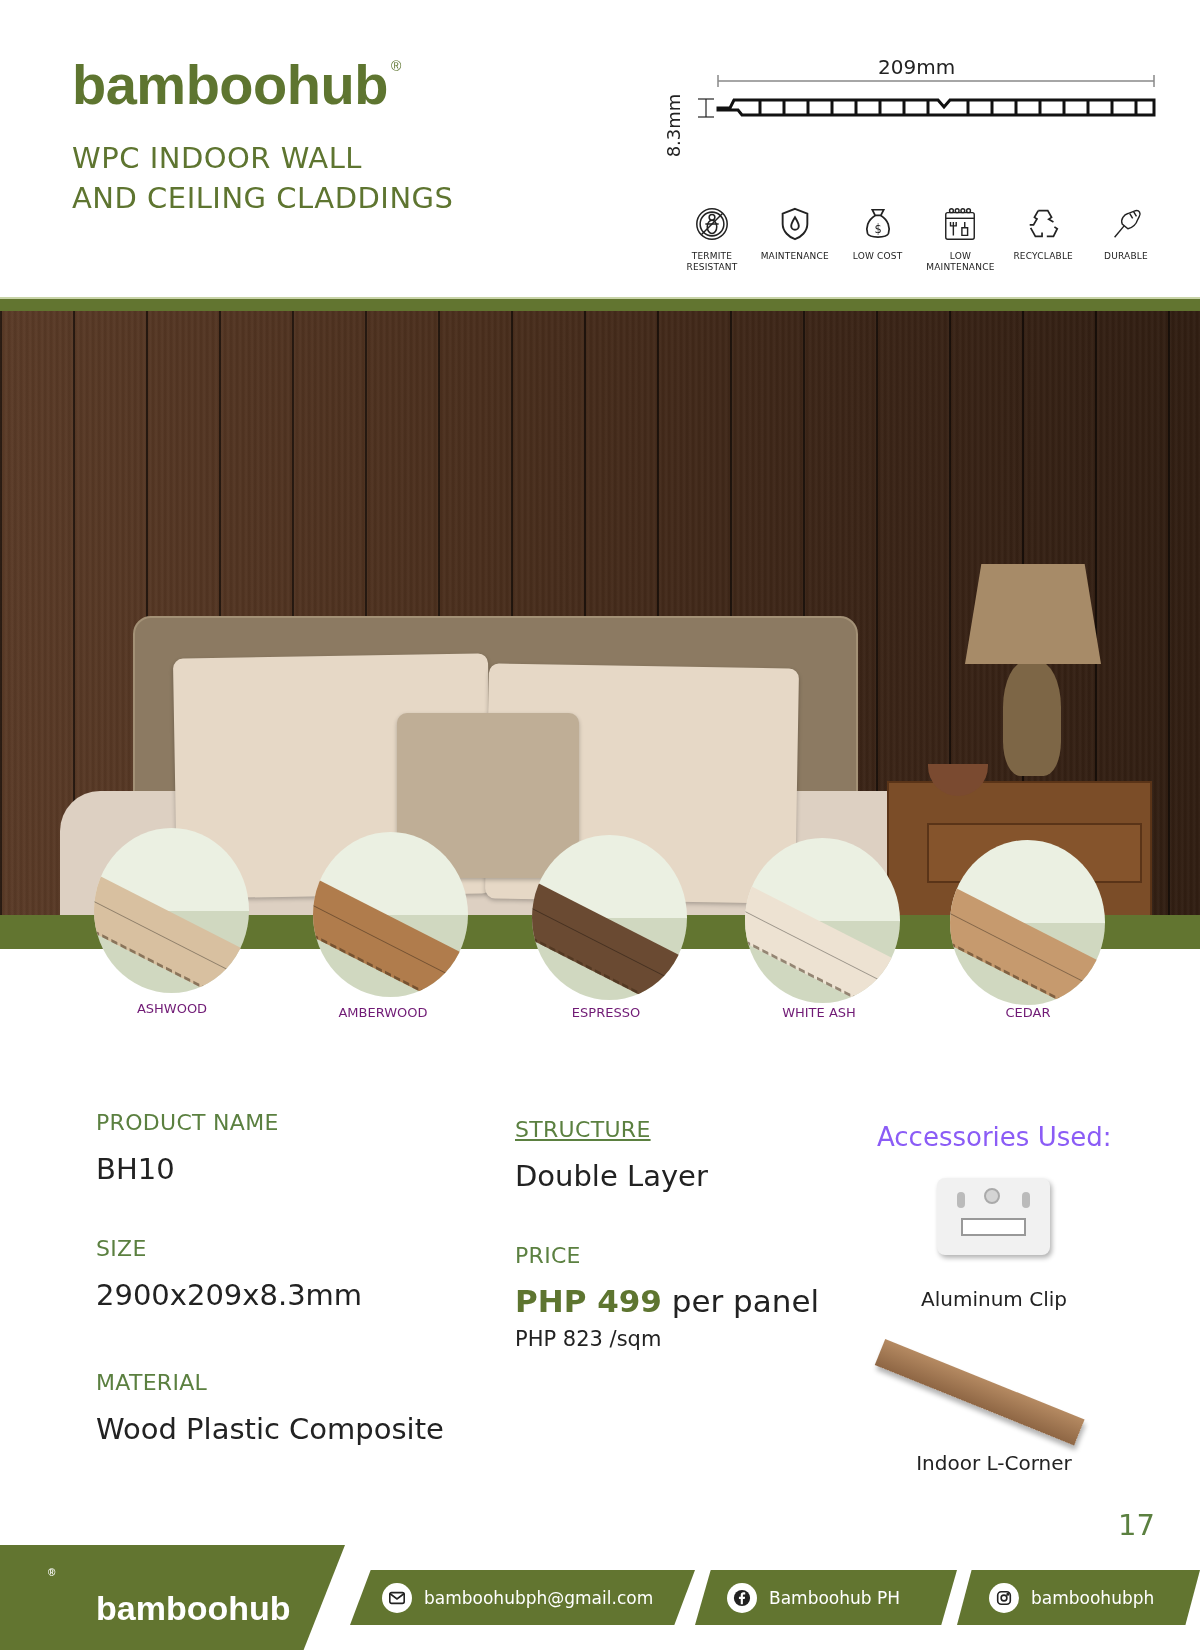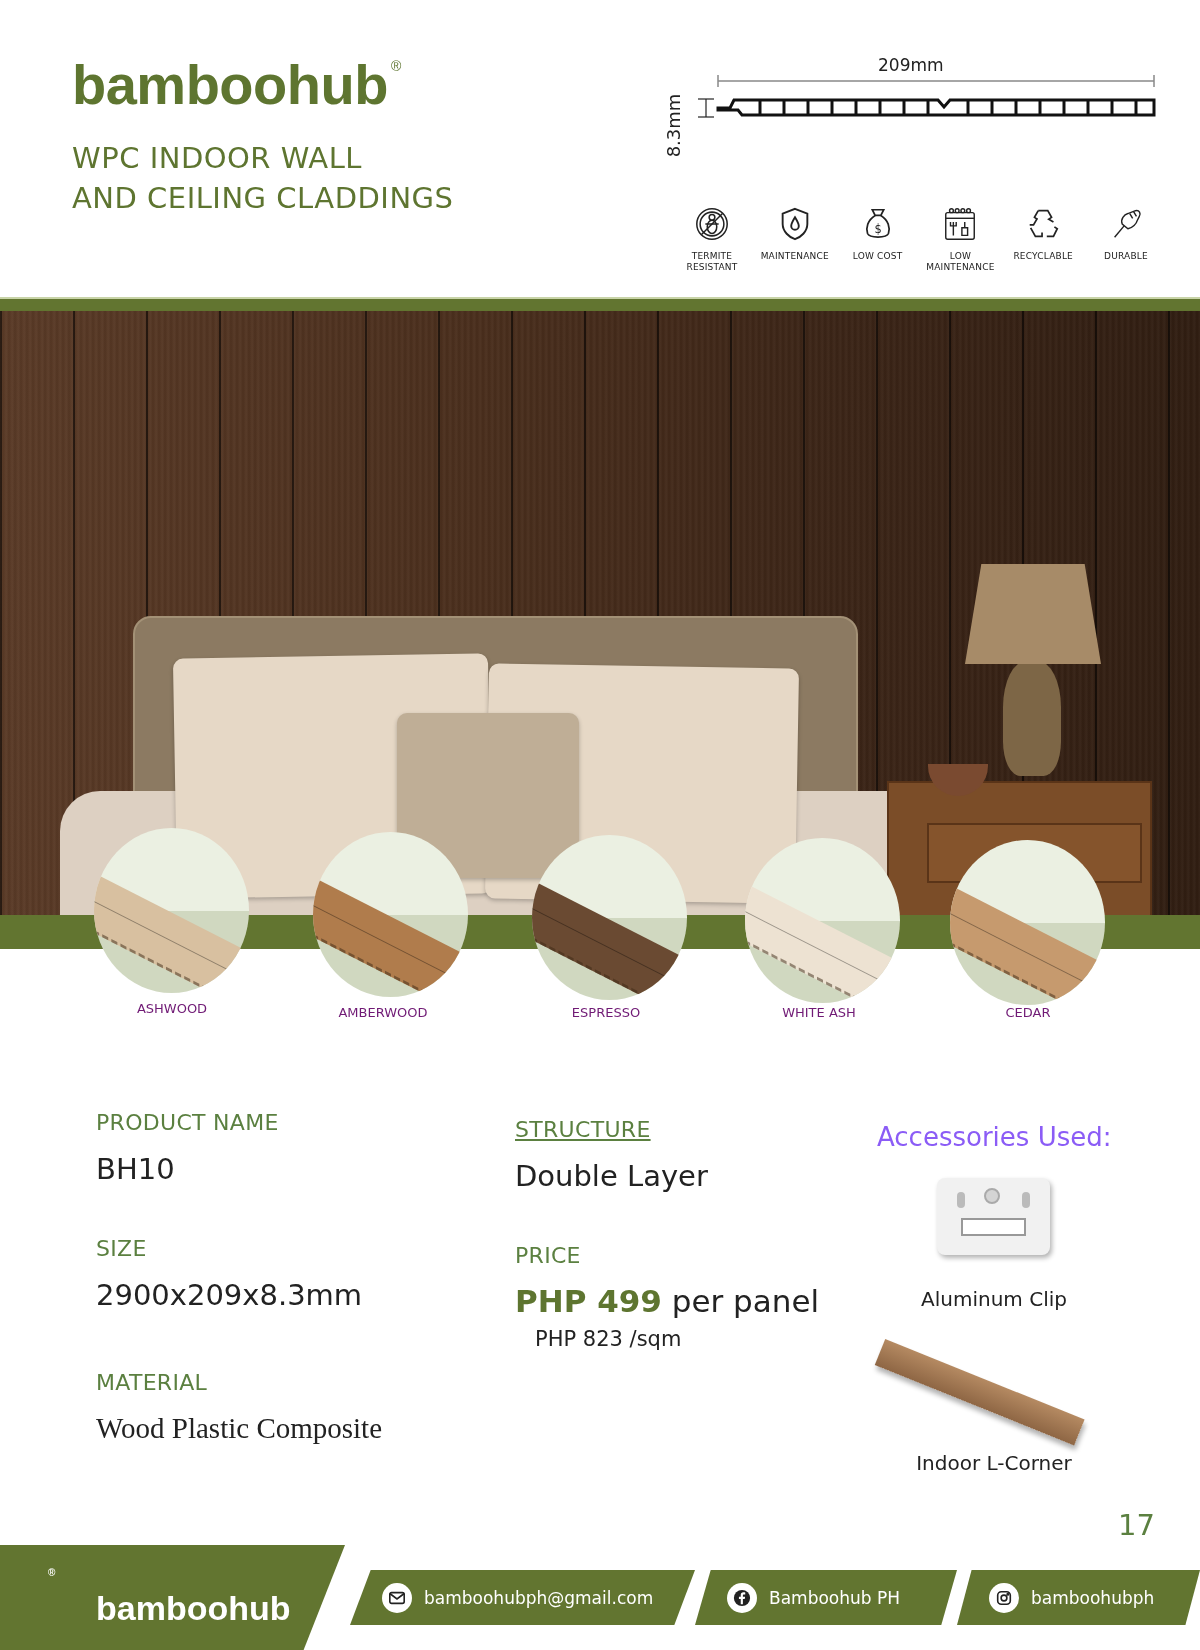--- a/index.html
+++ b/index.html
@@ -15,21 +15,21 @@
     .brand sup { font-size: 14px; font-weight: 400; vertical-align: top; position: relative; top: 6px; margin-left: 3px; }
     .subtitle {
       position: absolute; left: 72px; top: 138px;
       font-family: "DejaVu Sans", sans-serif; font-size: 29px; line-height: 40px;
       color: #5e7530; letter-spacing: 0.5px; font-weight: 400;
     }
     .subtitle div { white-space: nowrap; }
 
     
     .profile { position: absolute; left: 668px; top: 55px; width: 490px; height: 100px; }
-    .profile .dim-w { position: absolute; left: 210px; top: 0px; font-size: 17px; color: #222; }
+    .profile .dim-w { position: absolute; left: 210px; top: 0px; font-size: 20px; color: #222; }
     .profile .dim-h {
       position: absolute; left: -26px; top: 60px; font-size: 18px; color: #222;
       transform: rotate(-90deg); transform-origin: center;
     }
 
     
     .features { position: absolute; left: 672px; top: 205px; width: 494px; display: flex; justify-content: space-between; }
     .feature { display: flex; flex-direction: column; align-items: center; width: 80px; }
     .feature svg { width: 38px; height: 38px; }
     .feature .flabel { margin-top: 8px; font-size: 9px; line-height: 11px; text-align: center; color: #222; letter-spacing: 0.2px; }
@@ -68,21 +68,21 @@
       border-bottom: 3px dashed rgba(60,40,20,0.5);
     }
     .swatch .plank::after { content: ""; position: absolute; left: 0; top: 28px; width: 100%; height: 1px; background: rgba(0,0,0,0.35); }
     .swatch-label { position: absolute; font-size: 13px; color: #701a75; text-align: center; width: 200px; }
 
     
     .spec-head { position: absolute; font-size: 22px; color: #5b8040; letter-spacing: 0.3px; }
     .spec-val { position: absolute; font-size: 29px; color: #222; }
     .price-main { position: absolute; left: 515px; top: 1283px; font-size: 31px; color: #222; white-space: nowrap; }
     .price-main b { color: #5e7530; font-weight: 700; }
-    .price-sqm { position: absolute; left: 515px; top: 1327px; font-size: 21px; color: #222; margin-left: 20px; }
+    .price-sqm { position: absolute; left: 515px; top: 1327px; font-size: 21px; color: #222; }
 
     .acc-title { position: absolute; left: 877px; top: 1122px; font-size: 26px; color: #8b5cf6; }
     .clip { position: absolute; left: 937px; top: 1178px; width: 113px; height: 77px; background: #f1f1f1; border-radius: 8px; box-shadow: 2px 3px 5px rgba(0,0,0,0.3); }
     .clip .slot { position: absolute; top: 14px; width: 8px; height: 16px; border-radius: 4px; background: #bbb; }
     .clip .screw { position: absolute; left: 47px; top: 10px; width: 16px; height: 16px; border-radius: 50%; background: #d4d4d4; border: 2px solid #aaa; }
     .clip .bar { position: absolute; left: 24px; top: 40px; width: 65px; height: 18px; background: #fff; border: 2px solid #999; }
     .acc-label { position: absolute; font-size: 20px; color: #222; text-align: center; width: 220px; }
     .lcorner { position: absolute; left: 880px; top: 1338px; width: 215px; height: 28px; background: linear-gradient(180deg, #b58a62, #8e6644); transform: rotate(22deg); transform-origin: left center; box-shadow: 3px 4px 5px rgba(0,0,0,0.3); }
 
     .page-num { position: absolute; left: 1118px; top: 1508px; font-size: 29px; color: #5b8040; }
@@ -242,21 +242,21 @@
 <div class="swatch-label" style="left:283px;top:1005px;">AMBERWOOD</div>
 <div class="swatch-label" style="left:506px;top:1005px;">ESPRESSO</div>
 <div class="swatch-label" style="left:719px;top:1005px;">WHITE ASH</div>
 <div class="swatch-label" style="left:928px;top:1005px;">CEDAR</div>
 
 <div class="spec-head" style="left:96px;top:1110px;">PRODUCT  NAME</div>
 <div class="spec-val" style="left:96px;top:1152px;">BH10</div>
 <div class="spec-head" style="left:96px;top:1236px;">SIZE</div>
 <div class="spec-val" style="left:96px;top:1278px;">2900x209x8.3mm</div>
 <div class="spec-head" style="left:96px;top:1370px;">MATERIAL</div>
-<div class="spec-val" style="left:96px;top:1412px;font-family:Liberation Serif, serif;">Wood  Plastic Composite</div>
+<div class="spec-val" style="left:96px;top:1412px;">Wood  Plastic Composite</div>
 
 <div class="spec-head" style="left:515px;top:1117px;text-decoration:underline;">STRUCTURE</div>
 <div class="spec-val" style="left:515px;top:1159px;">Double  Layer</div>
 <div class="spec-head" style="left:515px;top:1243px;">PRICE</div>
 <div class="price-main"><b>PHP 499</b><span> per panel</span></div>
 <div class="price-sqm">PHP 823 /sqm</div>
 
 <div class="acc-title">Accessories Used:</div>
 <div class="clip">
   <div class="slot" style="left:20px;"></div>

